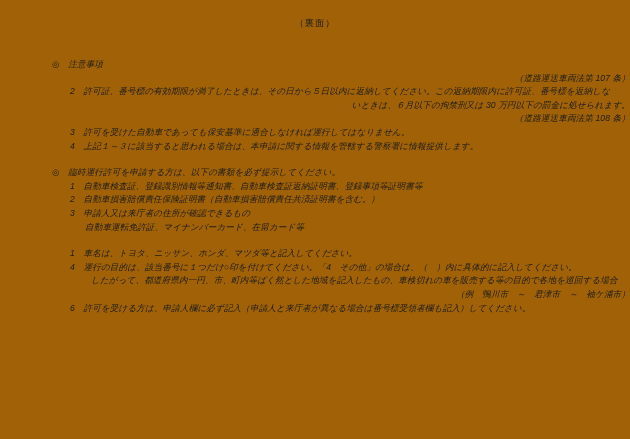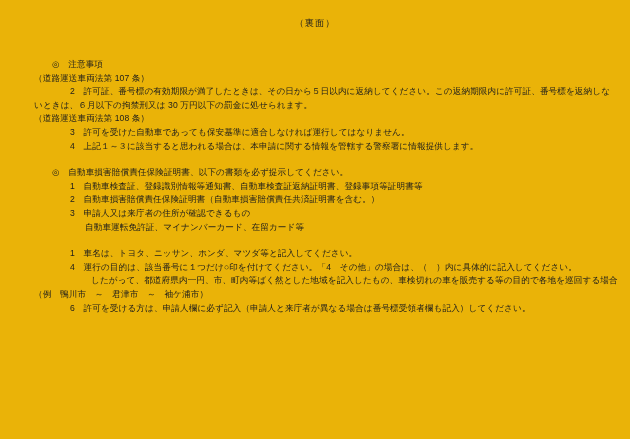--- a/index.html
+++ b/index.html
@@ -7,62 +7,62 @@
   body {
     background: #fdfdfc;
     color: #1c1c1c;
     font-family: "Liberation Sans", "DejaVu Sans", sans-serif;
     font-size: 8.6px;
     overflow: hidden;
   }
   .page {
     width: 630px;
     height: 439px;
-    background: #eab308;
+    background: #a16207;
     padding-top: 17px;
     position: relative;
   }
   .side-label {
     text-align: center;
     font-size: 9.2px;
     letter-spacing: 1px;
     margin-bottom: 14px;
   }
-  .doc-body { margin-top: 28px; }
+  .doc-body { margin-top: 28px; font-style: italic; }
   .section { margin-top: 13px; }
   .section:first-child { margin-top: 0; }
   .line {
     line-height: 13.6px;
     height: 13.6px;
     white-space: nowrap;
     letter-spacing: 0.1px;
   }
   .in-h { padding-left: 52px; }  
   .in-n { padding-left: 70px; }  
-  .in-c { padding-left: 34px; }  
+  .in-c { padding-left: 77px; text-align: right; }  
   .in-t { padding-left: 85px; }  
   .in-d { padding-left: 91px; }  
 </style>
 </head>
 <body>
 
 <div class="page">
   <div class="side-label">（裏面）</div>
   <div class="doc-body">
       <div class="section">
         <div class="line in-h">◎　注意事項</div>
         <div class="line in-c">（道路運送車両法第 107 条）</div>
         <div class="line in-n">2　許可証、番号標の有効期限が満了したときは、その日から５日以内に返納してください。この返納期限内に許可証、番号標を返納しな</div>
         <div class="line in-c">いときは、６月以下の拘禁刑又は 30 万円以下の罰金に処せられます。</div>
         <div class="line in-c">（道路運送車両法第 108 条）</div>
         <div class="line in-n">3　許可を受けた自動車であっても保安基準に適合しなければ運行してはなりません。</div>
         <div class="line in-n">4　上記１～３に該当すると思われる場合は、本申請に関する情報を管轄する警察署に情報提供します。</div>
       </div>
       <div class="section">
-        <div class="line in-h">◎　自動車損害賠償責任保険証明書、以下の書類を必ず提示してください。</div>
+        <div class="line in-h">◎　臨時運行許可を申請する方は、以下の書類を必ず提示してください。</div>
         <div class="line in-n">1　自動車検査証、登録識別情報等通知書、自動車検査証返納証明書、登録事項等証明書等</div>
         <div class="line in-n">2　自動車損害賠償責任保険証明書（自動車損害賠償責任共済証明書を含む。）</div>
         <div class="line in-n">3　申請人又は来庁者の住所が確認できるもの</div>
         <div class="line in-t">自動車運転免許証、マイナンバーカード、在留カード等</div>
       </div>
       <div class="section">
         <div class="line in-n">1　車名は、トヨタ、ニッサン、ホンダ、マツダ等と記入してください。</div>
         <div class="line in-n">4　運行の目的は、該当番号に１つだけ○印を付けてください。「4　その他」の場合は、（　）内に具体的に記入してください。</div>
         <div class="line in-d">したがって、都道府県内一円、市、町内等ばく然とした地域を記入したもの、車検切れの車を販売する等の目的で各地を巡回する場合</div>
         <div class="line in-c">（例　鴨川市　～　君津市　～　袖ケ浦市）</div>

